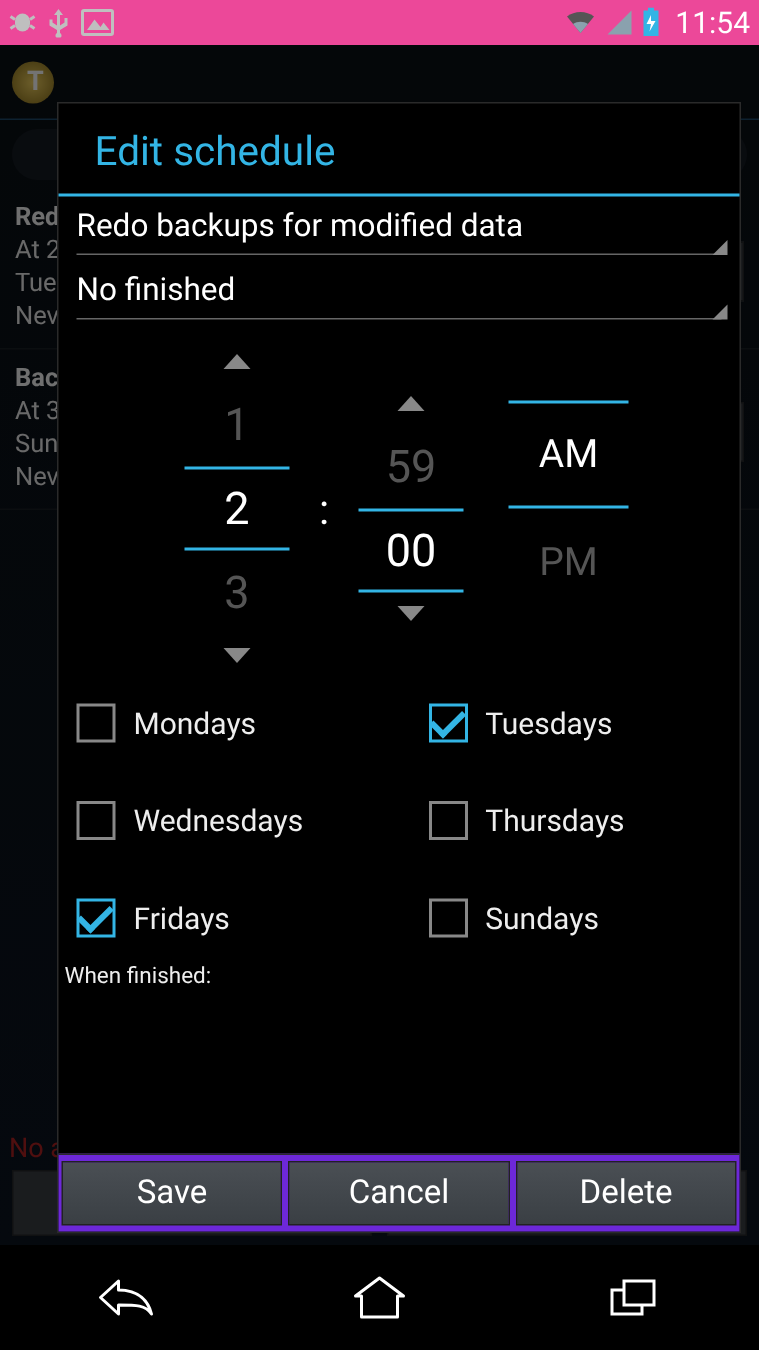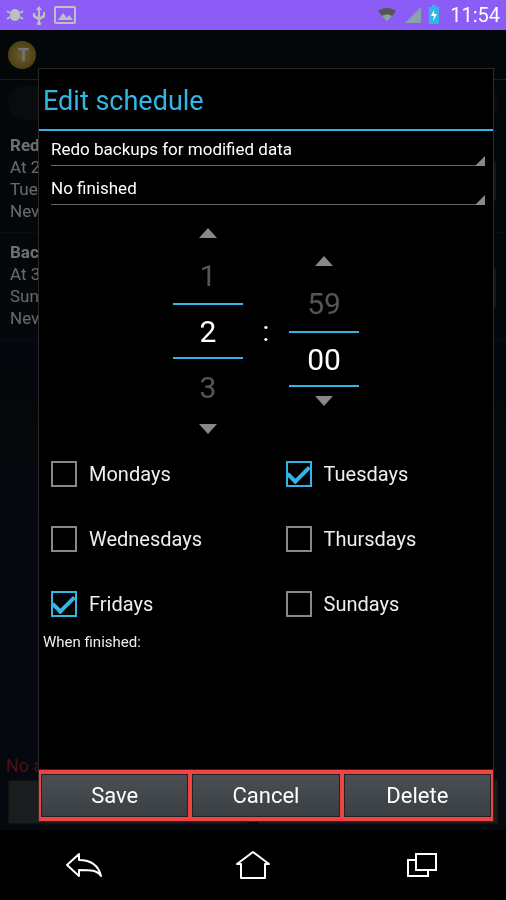--- a/index.html
+++ b/index.html
@@ -1,19 +1,19 @@
 <!DOCTYPE html>
 <html><head>
 <meta charset="utf-8">
 <style>
   * { margin: 0; padding: 0; box-sizing: border-box; }
   html, body { width: 506px; height: 900px; background: #000; font-family: Roboto, "Helvetica Neue", Arial, sans-serif; overflow: hidden; color: #fff; -webkit-font-smoothing: antialiased; }
 
   
-  .statusbar { height: 30px; background: #8b5cf6; display: flex; align-items: center; padding: 0 6px; font-size: 17px; color: #bfbfbf; }
+  .statusbar { height: 30px; background: #ec4899; display: flex; align-items: center; padding: 0 6px; font-size: 17px; color: #bfbfbf; }
   .statusbar .left { display: flex; align-items: center; gap: 8px; }
   .statusbar .right { margin-left: auto; display: flex; align-items: center; gap: 6px; }
   .statusbar .clock { color: #fff; font-size: 20px; margin-left: 4px; }
   .sb-icon { display: inline-flex; align-items: center; justify-content: center; }
 
   
   .app-bg { position: absolute; left: 0; right: 0; top: 30px; bottom: 70px; background: linear-gradient(#0b1015, #0c1420); overflow: hidden; }
   .app-header { height: 50px; display: flex; align-items: center; padding: 0 8px; border-bottom: 1px solid #1e4a6b; }
   .app-header .logo { width: 28px; height: 28px; border-radius: 50%; background: radial-gradient(#f0d060, #8a701a); display: inline-block; margin-right: 6px; position: relative; }
   .app-header .title-letter { font-weight: bold; color: #fff; font-size: 18px; position: absolute; left: 10px; top: 3px; }
@@ -24,25 +24,25 @@
   .run-btn { width: 40px; height: 40px; background: #3a3f44; border: 1px solid #242729; color: #fff; font-size: 18px; display: flex; align-items: center; justify-content: center; align-self: center; margin-top: 6px; }
   .no-active { position: absolute; bottom: 54px; left: 6px; color: #b02222; font-size: 18px; }
   .footer-btns { position: absolute; bottom: 6px; left: 0; right: 0; height: 44px; display: flex; gap: 10px; padding: 0 8px; }
   .footer-btns .fbtn { flex: 1; background: #3a3f44; border: 1px solid #242729; color: #fff; font-size: 20px; display: flex; align-items: center; justify-content: center; }
 
   
   .scrim { position: absolute; left: 0; right: 0; top: 30px; bottom: 70px; background: rgba(0,0,0,0.55); }
 
   
   .dialog { position: absolute; left: 38px; right: 12px; top: 68px; bottom: 78px; background: #000; border: 1px solid #2a2a2a; display: flex; flex-direction: column; }
-  .dialog-title { color: #33b5e5; font-size: 27px; font-weight: 400; padding: 16px 16px 12px 4px; }
+  .dialog-title { color: #33b5e5; font-size: 27px; font-weight: 400; padding: 16px 16px 12px 24px; }
   .dialog-divider-blue { height: 2px; background: #33b5e5; }
 
   .spinner-row { padding: 8px 12px 4px 12px; position: relative; }
-  .spinner-row .spinner-text { font-size: 17px; color: #fff; }
+  .spinner-row .spinner-text { font-size: 21px; color: #fff; }
   .spinner-row .spinner-underline { height: 1px; background: #666; margin-top: 6px; }
   .spinner-row .tri { position: absolute; right: 8px; bottom: 4px; width: 0; height: 0; border-left: 10px solid transparent; border-bottom: 10px solid #888; }
 
   
   .timepicker { display: flex; align-items: center; justify-content: center; gap: 0; padding: 10px 0 14px 0; }
   .np-col { width: 110px; display: flex; flex-direction: column; align-items: center; }
   .np-arrow { height: 28px; display: flex; align-items: center; justify-content: center; }
   .np-arrow svg { opacity: 0.8; }
   .np-val { font-size: 30px; color: #555; height: 56px; display: flex; align-items: center; justify-content: center; width: 70px; }
   .np-val.current { color: #fff; border-top: 2px solid #33b5e5; border-bottom: 2px solid #33b5e5; }
@@ -53,21 +53,21 @@
 
   
   .days { padding: 4px 12px 4px 12px; display: grid; grid-template-columns: 1fr 1fr; row-gap: 16px; column-gap: 6px; gap: 39px; }
   .day { display: flex; align-items: center; gap: 12px; font-size: 20px; color: #eee; }
   .cb { width: 26px; height: 26px; border: 2px solid #888; position: relative; flex-shrink: 0; }
   .cb.checked { border-color: #33b5e5; }
   .cb.checked::after { content: ""; position: absolute; left: 4px; top: -2px; width: 9px; height: 18px; border-right: 4px solid #33b5e5; border-bottom: 4px solid #33b5e5; transform: rotate(45deg); }
 
   .when-finished { padding: 12px 4px 6px 4px; font-size: 15px; color: #eee; }
 
-  .dlg-buttons { margin-top: auto; height: 52px; display: flex; gap: 4px; border-top: 1px solid #2b2b2b; background: #ef4444; padding: 4px 2px; }
+  .dlg-buttons { margin-top: auto; height: 52px; display: flex; gap: 4px; border-top: 1px solid #2b2b2b; background: #6d28d9; padding: 4px 2px; }
   .dlg-buttons .dbtn { flex: 1; background: linear-gradient(#4a4f54, #3a3f44); color: #fff; font-size: 22px; display: flex; align-items: center; justify-content: center; border: 1px solid #222; }
 
   
   .navbar { position: absolute; left: 0; right: 0; bottom: 0; height: 70px; background: #000; display: flex; align-items: center; justify-content: space-around; }
   .navbar .nbtn { width: 100px; height: 50px; display: flex; align-items: center; justify-content: center; }
 </style>
 </head>
 <body>
 
 <div class="statusbar">
@@ -199,20 +199,26 @@
           </svg>
         </div>
       <div class="np-val">59</div>
       <div class="np-val current">00</div>
       <div class="np-arrow">
           <svg width="22" height="14" viewBox="0 0 22 14">
             <polygon points="11,12 2,2 20,2" fill="#aaa"></polygon>
           </svg>
         </div>
     </div>
+    <div class="ampm-col">
+      <div style="height:28px;"></div>
+      <div class="ampm-val current">AM</div>
+      <div class="ampm-val">PM</div>
+      <div style="height:28px;"></div>
+    </div>
   </div>
 
   <div class="days">
     <div class="day">
         <span class="cb"></span>
         <span>Mondays</span>
       </div>
     <div class="day">
         <span class="cb checked"></span>
         <span>Tuesdays</span>

